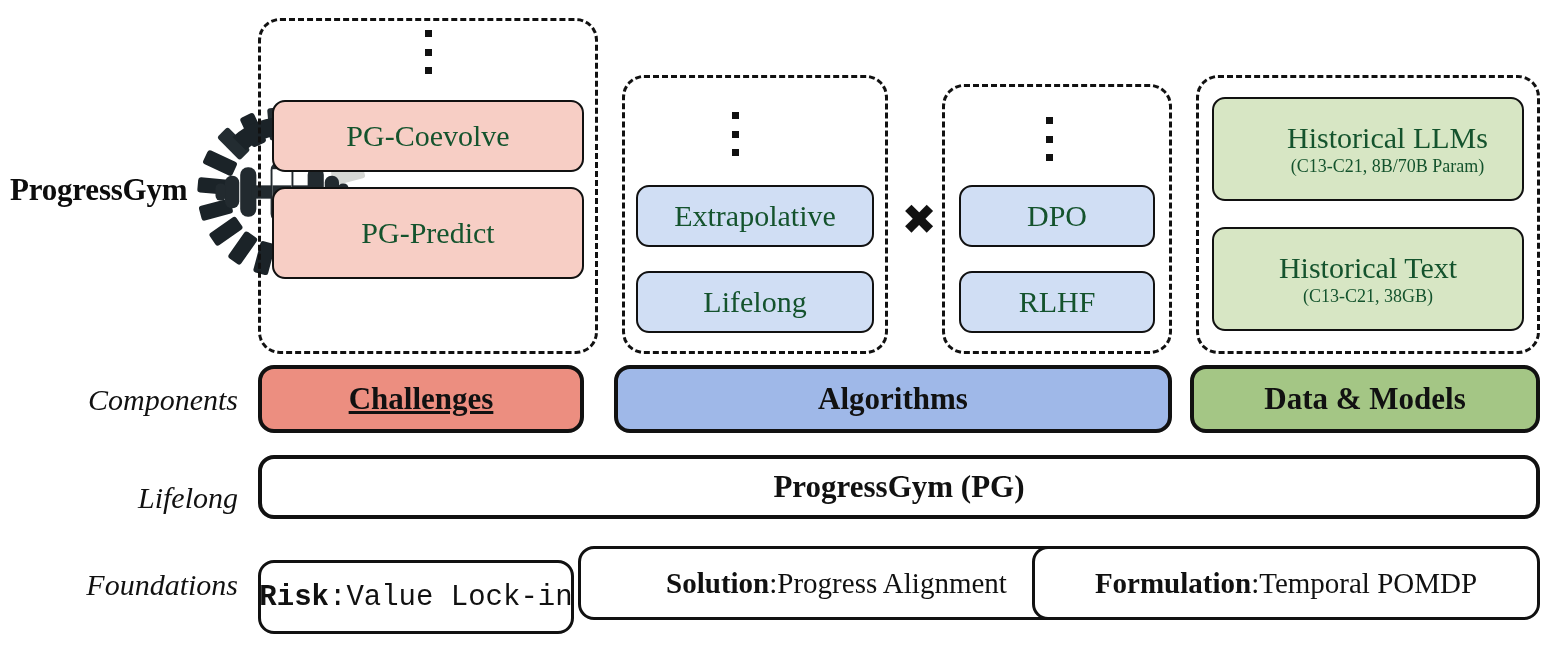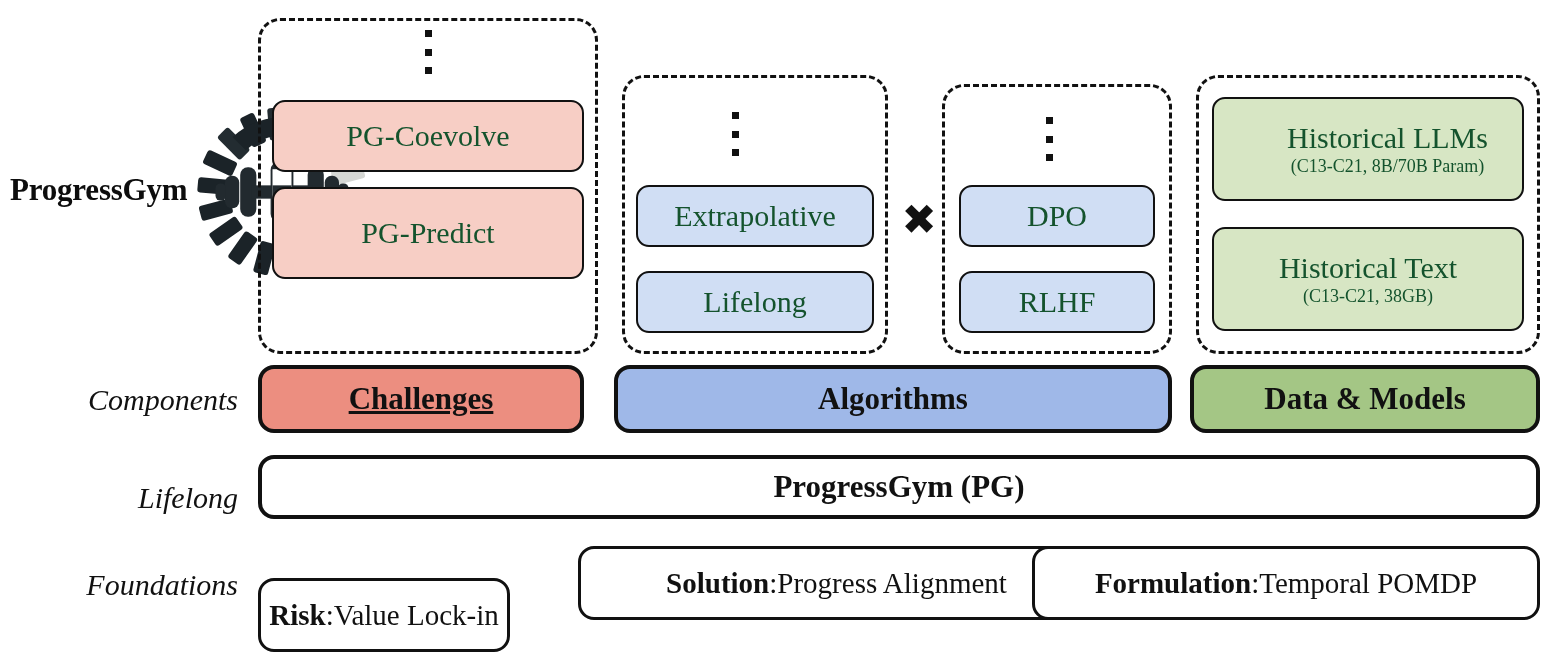--- a/index.html
+++ b/index.html
@@ -306,21 +306,21 @@
   </div>
 
   <div class="row-label" style="top:481px;">Lifelong</div>
 
   <div class="bar c-framework" style="left:258px; top:455px; width:1282px; height:64px;">
     <span>ProgressGym (PG)</span>
   </div>
 
   <div class="row-label" style="top:568px;">Foundations</div>
 
-  <div class="foundation-box" style="left:258px; top:578px; width:252px; height:74px;">
+  <div class="foundation-box" style="left:258px; top:560px; width:316px; height:74px;font-family:Liberation Mono, monospace;">
     <span class="f-key">Risk</span>
       <span class="f-val">: </span>
       <span class="f-val">Value Lock-in</span>
   </div>
 
   <div class="foundation-box" style="left:578px; top:546px; width:517px; height:74px;">
     <span class="f-key">Solution</span>
       <span class="f-val">: </span>
       <span class="f-val">Progress Alignment</span>
   </div>

